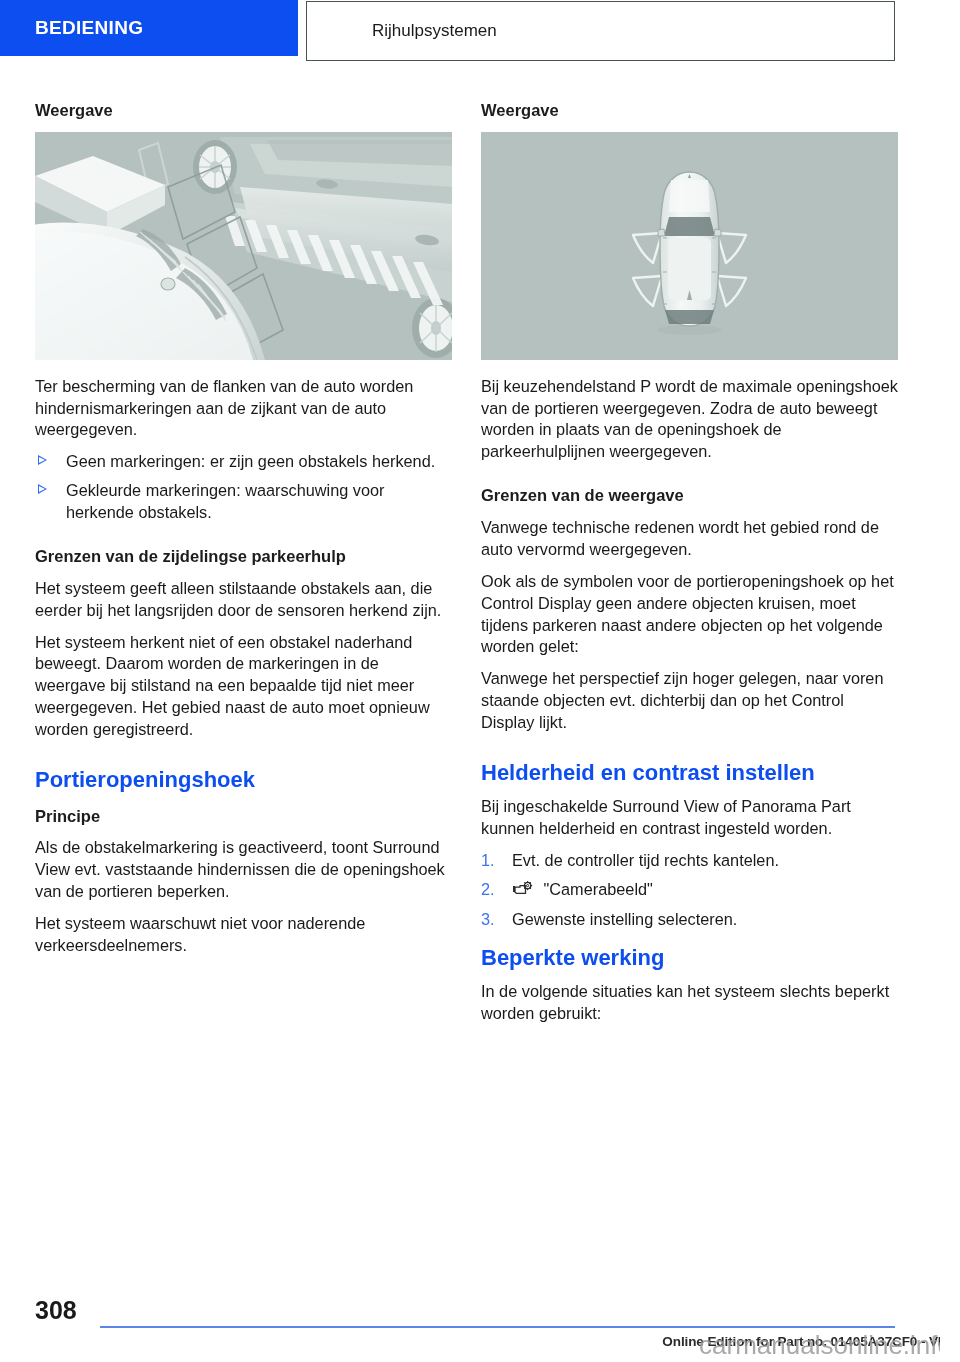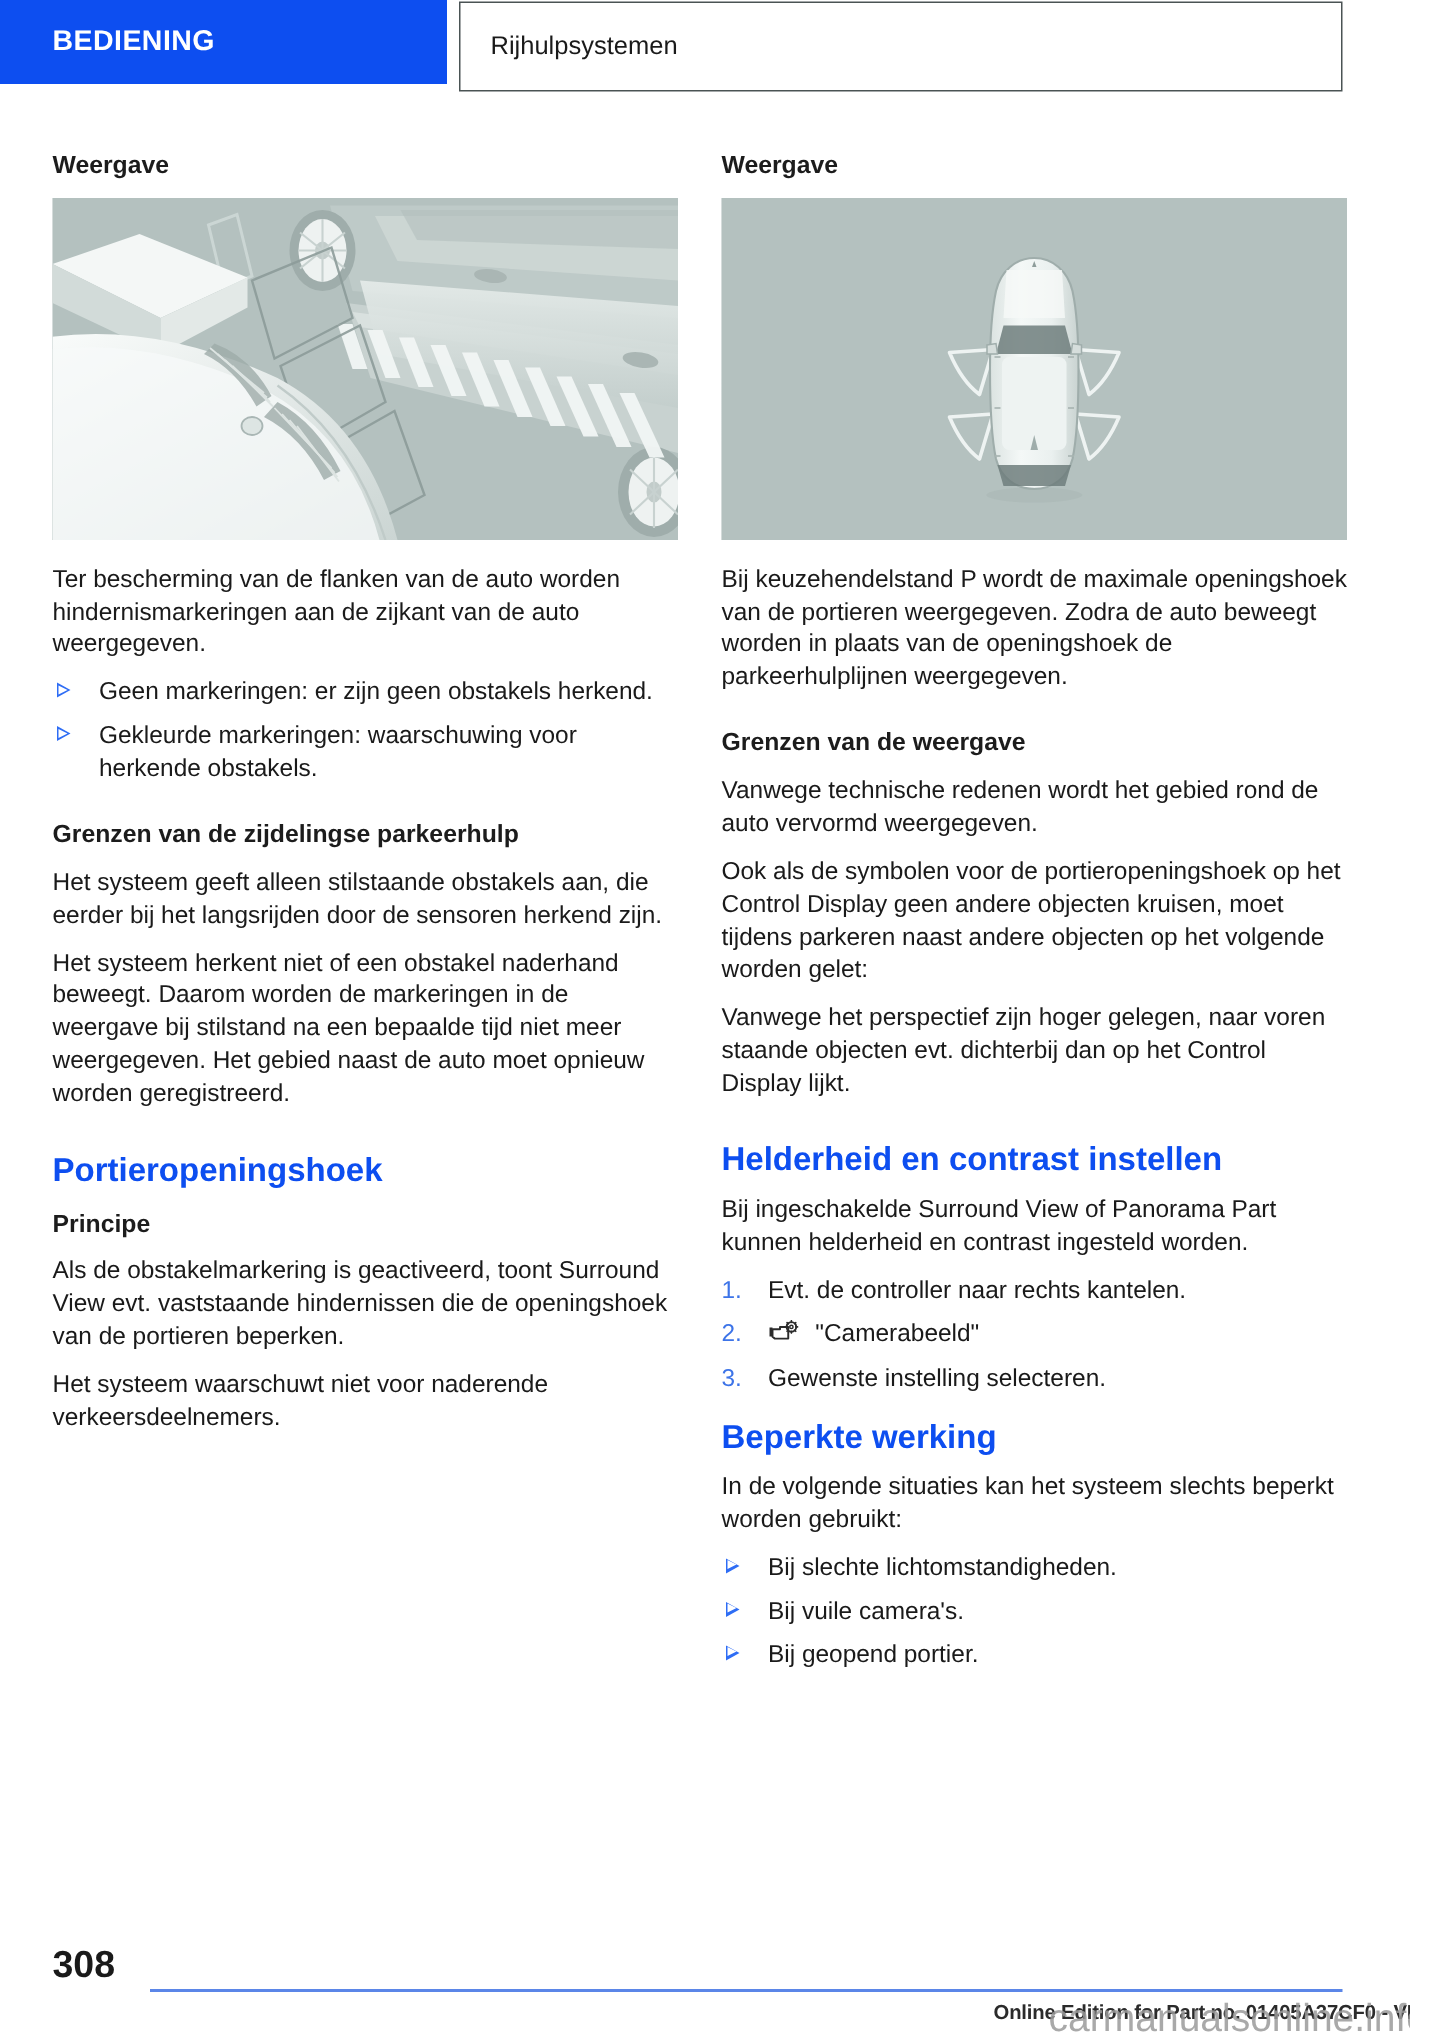--- a/index.html
+++ b/index.html
@@ -19,21 +19,21 @@
     display: flex; align-items: center;
   }
   .hdr-chapter-label {
     color: #ffffff; font-weight: bold; font-size: 19px;
     letter-spacing: 0.3px; padding-left: 35px;
   }
   .hdr-section {
     position: absolute; left: 306px; top: 1px; width: 589px; height: 60px;
     border: 1.6px solid #4a5354; border-left: 1.6px solid #4a5354;
     background: #ffffff;
-    display: flex; align-items: center;
+    display: flex; align-items: center; padding-left: 45px;
   }
   .hdr-section-label { font-size: 17px; color: #1a1a1a; padding-left: 20px; }
 
   
   .col { position: absolute; top: 100px; width: 417px; }
   .col-left  { left: 35px; }
   .col-right { left: 481px; }
 
   h3.sub {
     font-size: 16.5px; font-weight: bold; color: #1c1c1c;
@@ -309,21 +309,21 @@
     <p class="body">Vanwege technische redenen wordt het gebied rond de auto vervormd weergegeven.</p>
     <p class="body">Ook als de symbolen voor de portieropeningshoek op het Control Display geen andere objecten kruisen, moet tijdens parkeren naast andere objecten op het volgende worden gelet:</p>
     <p class="body">Vanwege het perspectief zijn hoger gelegen, naar voren staande objecten evt. dichterbij dan op het Control Display lijkt.</p>
 
     <h2 class="blue spaced">Helderheid en contrast instellen</h2>
     <p class="body">Bij ingeschakelde Surround View of Panorama Part kunnen helderheid en contrast ingesteld worden.</p>
 
     <ol class="steps">
       <li>
         <span class="num">1.</span>
-        <span>Evt. de controller naar rechts kantelen.</span>
+        <span>Evt. de controller tijd rechts kantelen.</span>
       </li>
       <li>
         <span class="num">2.</span>
         <span class="cam-icon">
           <svg width="22" height="16" viewBox="0 0 22 16" xmlns="http://www.w3.org/2000/svg">
             <path d="M1 5 L1 11 L3 11 L3 5 Z" fill="#2b2b2b"></path>
             <path d="M3 6.2 L8 6.2 L8 4.6 L13.5 4.6 L13.5 12.4 L4.6 12.4 L3 11.2 Z" fill="none" stroke="#2b2b2b" stroke-width="1.3" stroke-linejoin="round"></path>
             <circle cx="15.6" cy="4.6" r="3.2" fill="none" stroke="#2b2b2b" stroke-width="1.3"></circle>
             <circle cx="15.6" cy="4.6" r="1.1" fill="none" stroke="#2b2b2b" stroke-width="1"></circle>
             <g stroke="#2b2b2b" stroke-width="1.1" stroke-linecap="round">
@@ -342,34 +342,20 @@
       </li>
       <li>
         <span class="num">3.</span>
         <span>Gewenste instelling selecteren.</span>
       </li>
     </ol>
 
     <h2 class="blue" style="margin-top:14px">Beperkte werking</h2>
     <p class="body">In de volgende situaties kan het systeem slechts beperkt worden gebruikt:</p>
 
-    <ul class="bullets">
-      <li>
-        <span class="tri"></span>
-        <span>Bij slechte lichtomstandigheden.</span>
-      </li>
-      <li>
-        <span class="tri"></span>
-        <span>Bij vuile camera's.</span>
-      </li>
-      <li>
-        <span class="tri"></span>
-        <span>Bij geopend portier.</span>
-      </li>
-    </ul>
   </div>
 
   <div class="footer">
     <div class="pageno">308</div>
     <div class="rule"></div>
     <div class="edition">Online Edition for Part no. 01405A37CF0 - VI/21</div>
     <div class="watermark">carmanualsonline.info</div>
   </div>
 
 </div>

